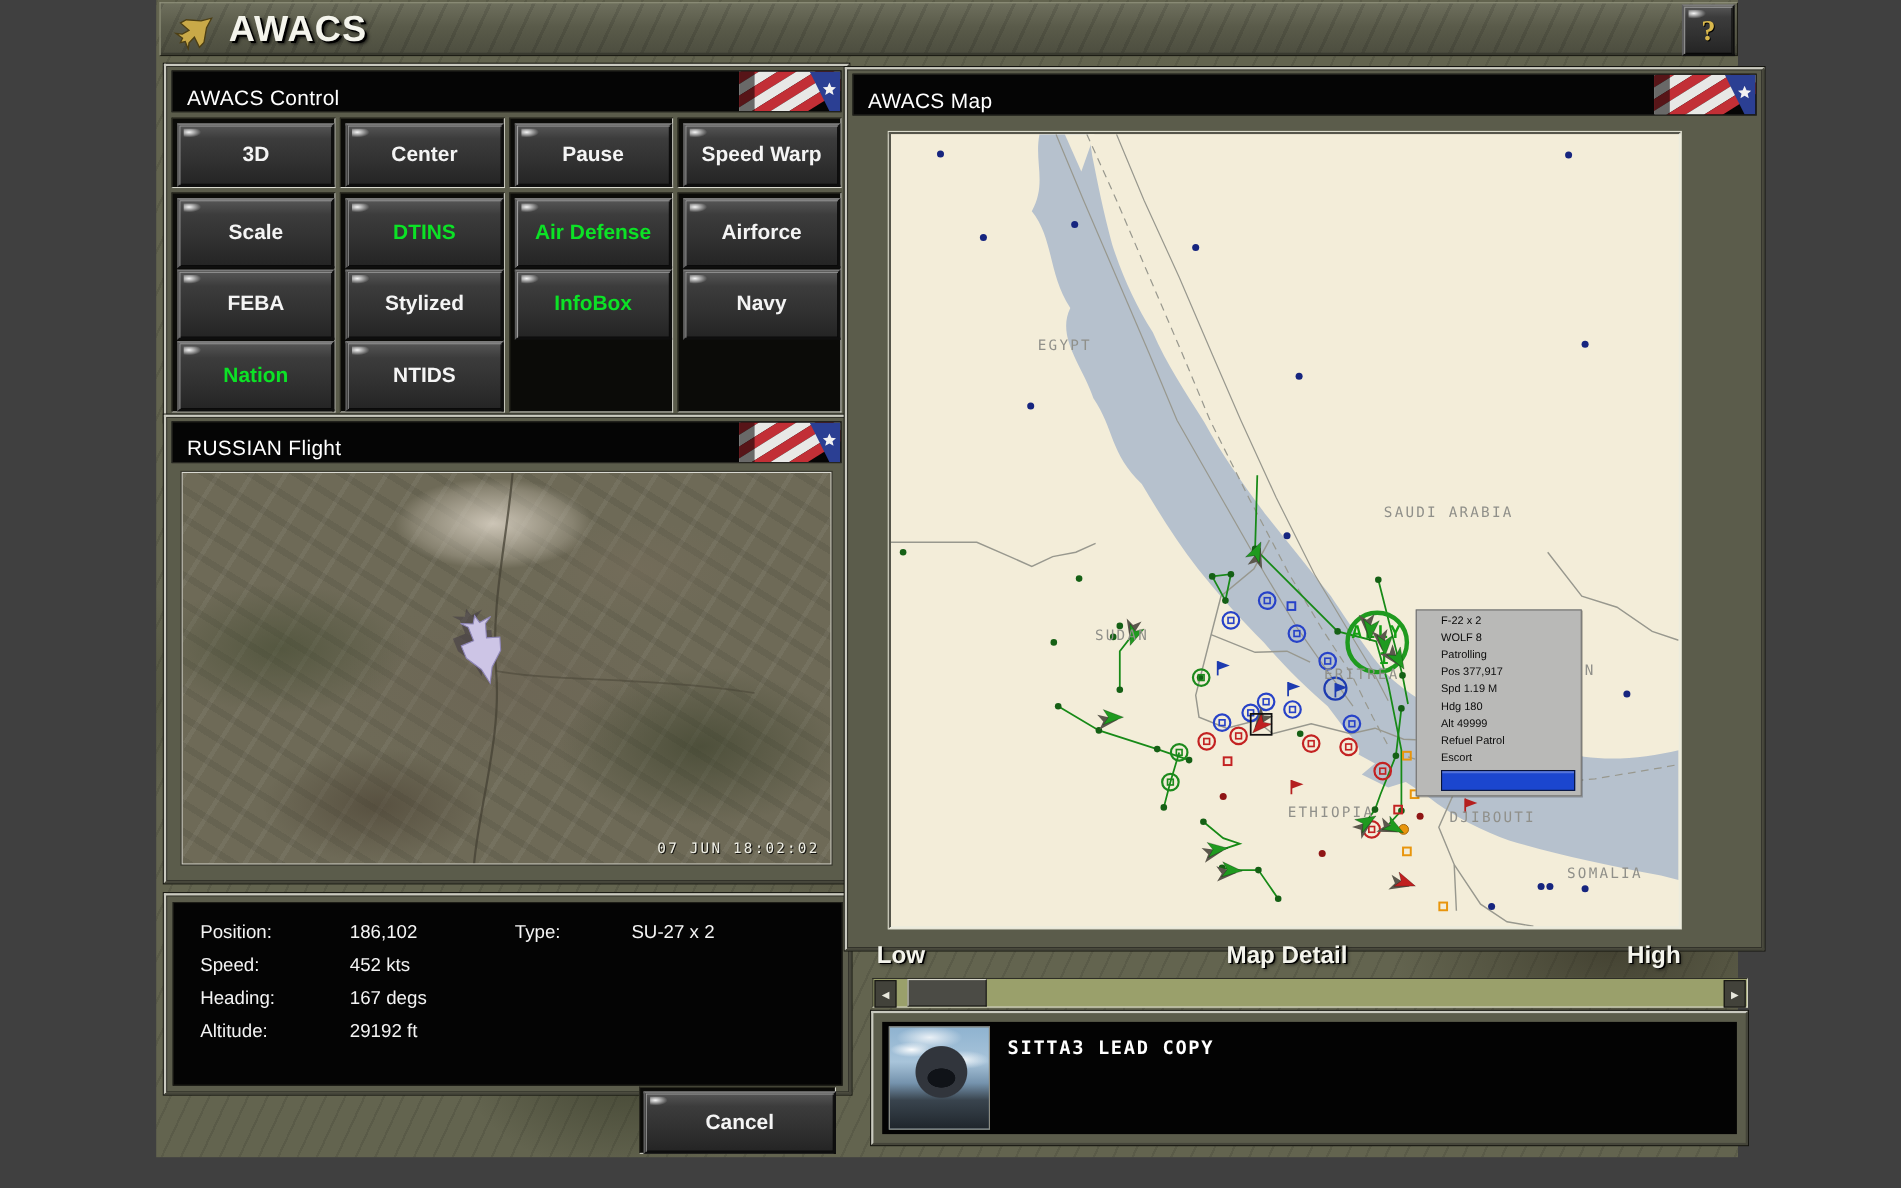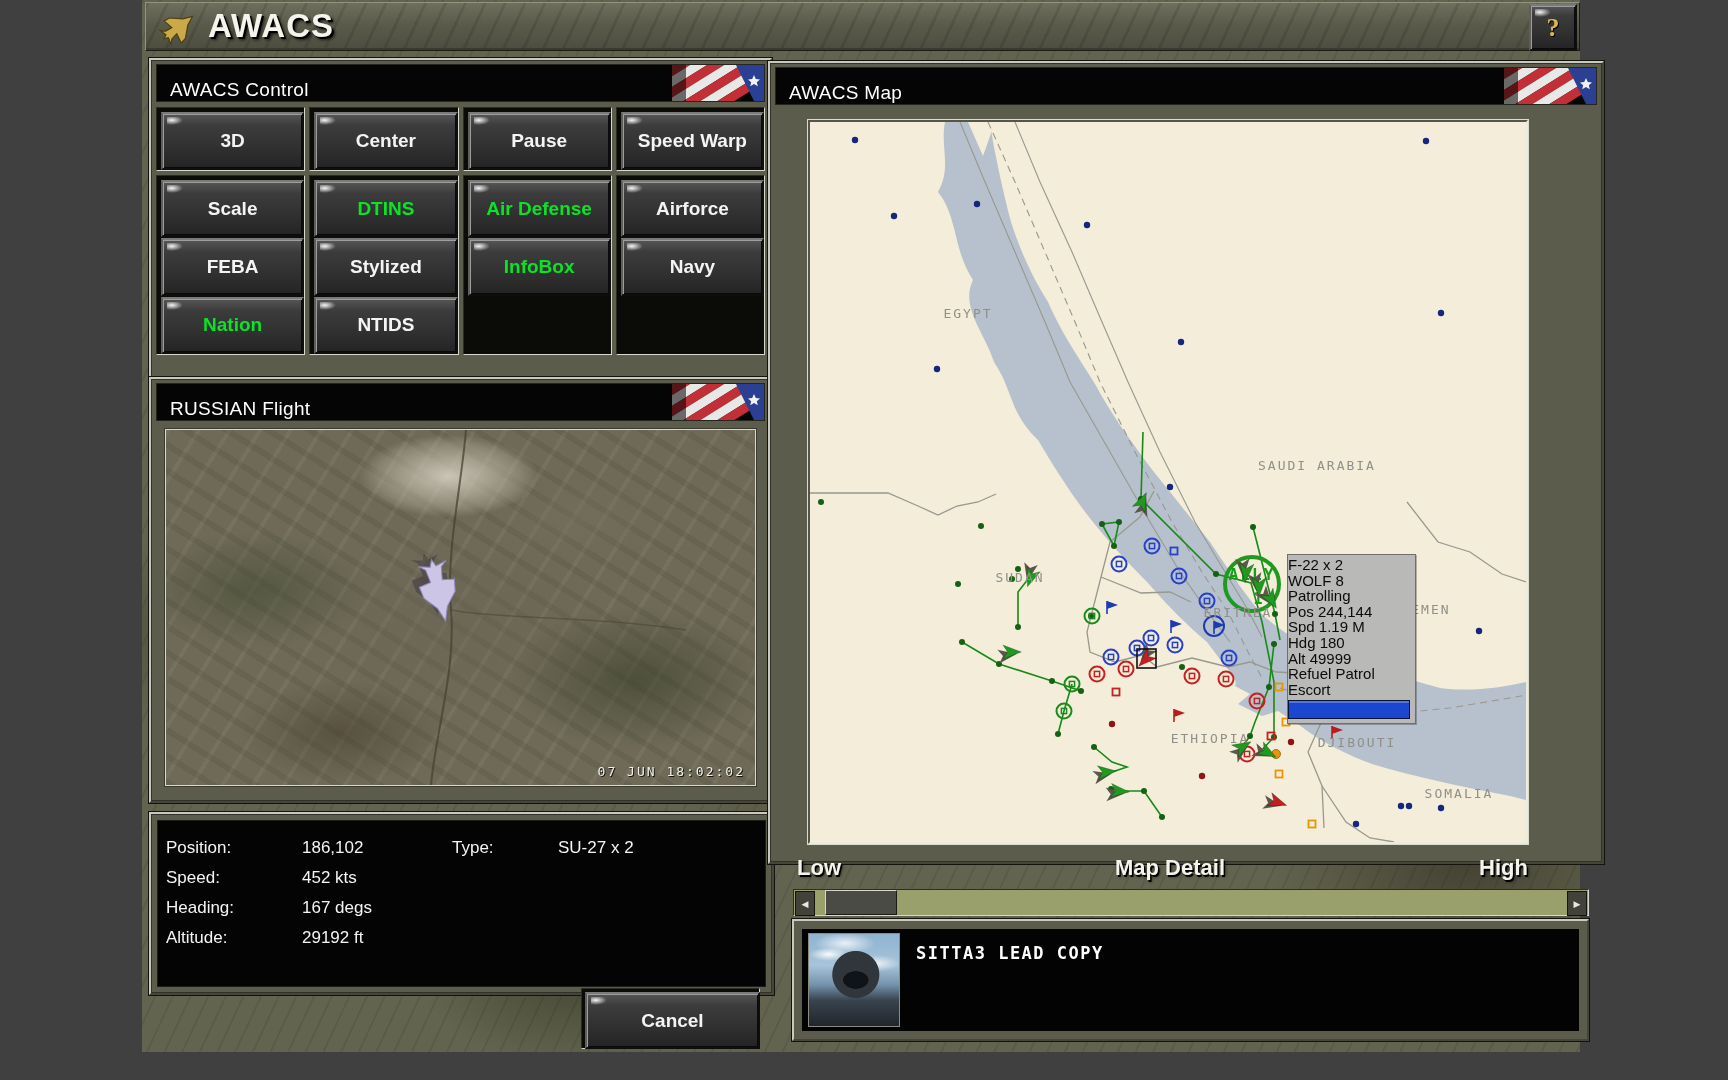--- a/index.html
+++ b/index.html
@@ -38,51 +38,51 @@
      background-blend-mode:multiply;
      border:1px solid;border-color:#93947f #1d1d15 #1d1d15 #93947f;box-shadow:inset 0 -2px 0 #3a3b30;}
   .title-text{position:absolute;left:62px;top:4px;font-size:33px;font-weight:bold;color:#f4f4ec;
      letter-spacing:1px;text-shadow:2px 2px 0 #000, 3px 3px 3px rgba(0,0,0,.7);}
   .help-btn{position:absolute;left:1529px;top:4px;width:44px;height:43px;font-size:26px;color:#d9b84d;
      text-shadow:1px 1px 0 #000;}
   .help-btn.btn{font-family:"Liberation Serif",serif;}
   
   #control-panel{left:149px;top:58px;width:609px;height:314px;padding:4px 5px;}
   .row1{display:grid;grid-template-columns:repeat(4,1fr);gap:4px;height:64px;margin-top:5px;}
-  .colwrap{display:grid;grid-template-columns:repeat(4,1fr);gap:4px;height:180px;margin-top:4px;}
+  .colwrap{display:grid;grid-template-columns:repeat(4,1fr);gap:4px;height:200px;margin-top:4px;}
   .colcell{display:grid;grid-template-rows:repeat(3,1fr);gap:5px;}
   
   #flight-panel{left:149px;top:377px;width:609px;height:414px;padding:4px 5px;}
   .view3d{position:relative;margin:8px 9px 0 9px;height:355px;border:1px solid #d8d8d0;outline:1px solid #3a3a30;
      background-color:#6e6a57;overflow:hidden;
      background-image:
        radial-gradient(ellipse 120px 55px at 48% 13%, rgba(220,212,198,.85), rgba(185,178,162,.35) 60%, transparent 75%),
        radial-gradient(ellipse 180px 90px at 15% 45%, rgba(64,72,46,.55), transparent 65%),
        radial-gradient(ellipse 200px 110px at 80% 70%, rgba(56,62,40,.6), transparent 65%),
        radial-gradient(ellipse 160px 80px at 30% 85%, rgba(70,60,46,.55), transparent 65%),
        radial-gradient(ellipse 140px 70px at 70% 25%, rgba(120,110,92,.5), transparent 65%),
        radial-gradient(ellipse 220px 120px at 50% 55%, rgba(108,98,84,.45), transparent 70%),
        repeating-linear-gradient(32deg, rgba(0,0,0,.07) 0 6px, transparent 6px 22px),
        repeating-linear-gradient(122deg, rgba(255,255,255,.05) 0 4px, transparent 4px 26px);}
   .timestamp{position:absolute;right:10px;bottom:6px;font-family:"DejaVu Sans Mono",monospace;font-size:13px;
      color:#efefe6;letter-spacing:2px;text-shadow:1px 1px 0 rgba(0,0,0,.8);}
   #info-panel{left:149px;top:812px;width:609px;height:167px;padding:6px;}
   .info-black{position:relative;width:100%;height:100%;background:#040404;border:1px solid #1e1e18;
-     box-sizing:border-box;padding:17px 0 0 8px;}
+     box-sizing:border-box;padding:17px 0 0 24px;}
   .info-row{display:grid;grid-template-columns:136px 150px 106px auto;height:30px;
      color:#f4f4f4;font-size:17px;}
   .cancel-wrap{position:absolute;left:581px;top:988px;width:179px;height:61px;padding:3px;
      background:#0b0b08;border:1px solid;border-color:#2c2c22 #d8d8cc #d8d8cc #2c2c22;box-sizing:border-box;}
   
   #map-panel{left:768px;top:61px;width:822px;height:791px;padding:4px 5px;}
   .mapwrap{position:absolute;left:38px;top:57px;width:716px;height:720px;background:#f3edd9;
      border:2px solid;border-color:#55554a #ececde #ececde #55554a;box-shadow:0 0 0 1px #dcdccd;}
   .tooltip{position:absolute;width:122px;background:#b9b9b7;border:1px solid #6f6f6d;
-     box-shadow:1px 1px 0 rgba(0,0,0,.25);padding:2px 5px 4px 0;
-     font-size:15px;line-height:15.6px;color:#0b0b0b;}
+     box-shadow:1px 1px 0 rgba(0,0,0,.25);padding:2px 5px 4px 22px;
+     font-size:10px;line-height:15.6px;color:#0b0b0b;}
   .tooltip .bar{height:17px;background:#1b46cf;border:1px solid #071238;margin-top:3px;
      box-shadow:inset 0 2px 0 rgba(255,255,255,.25);}
   
   .dlabel{position:absolute;color:#f4f4ec;font-weight:bold;font-size:22px;
      text-shadow:1.5px 1.5px 0 #000, 2px 2px 3px rgba(0,0,0,.55);}
   .slider{position:absolute;left:793px;top:889px;width:796px;height:27px;background:#9aa06b;
      border:1px solid;border-color:#2e2e26 #d8d8cc #d8d8cc #2e2e26;box-sizing:border-box;}
   .sl-arrow{position:absolute;top:1px;width:18px;height:23px;background:#42423a;border:1px solid #141410;
      color:#e8e8dd;display:flex;align-items:center;justify-content:center;font-size:9px;}
   .sl-thumb{position:absolute;left:31px;top:0;width:72px;height:25px;background:#4b4b45;
@@ -511,21 +511,21 @@
           <text x="428" y="495" text-anchor="middle" font-size="13" class="maplabel">ERITREA</text>
           <text x="616" y="492" text-anchor="middle" font-size="13" class="maplabel">YEMEN</text>
           <text x="400" y="621" text-anchor="middle" font-size="13" class="maplabel">ETHIOPIA</text>
           <text x="547" y="625" text-anchor="middle" font-size="13" class="maplabel">DJIBOUTI</text>
           <text x="649" y="676" text-anchor="middle" font-size="13" class="maplabel">SOMALIA</text>
         </svg>
       <div class="tooltip" id="map-tooltip" style="left: 477px; top: 432px;">
           <div>F-22 x 2</div>
           <div>WOLF 8</div>
           <div>Patrolling</div>
-          <div>Pos 244,144</div>
+          <div>Pos 377,917</div>
           <div>Spd 1.19 M</div>
           <div>Hdg 180</div>
           <div>Alt 49999</div>
           <div>Refuel Patrol</div>
           <div>Escort</div>
           <div class="bar"></div>
         </div>
     </div>
   </div>
 

